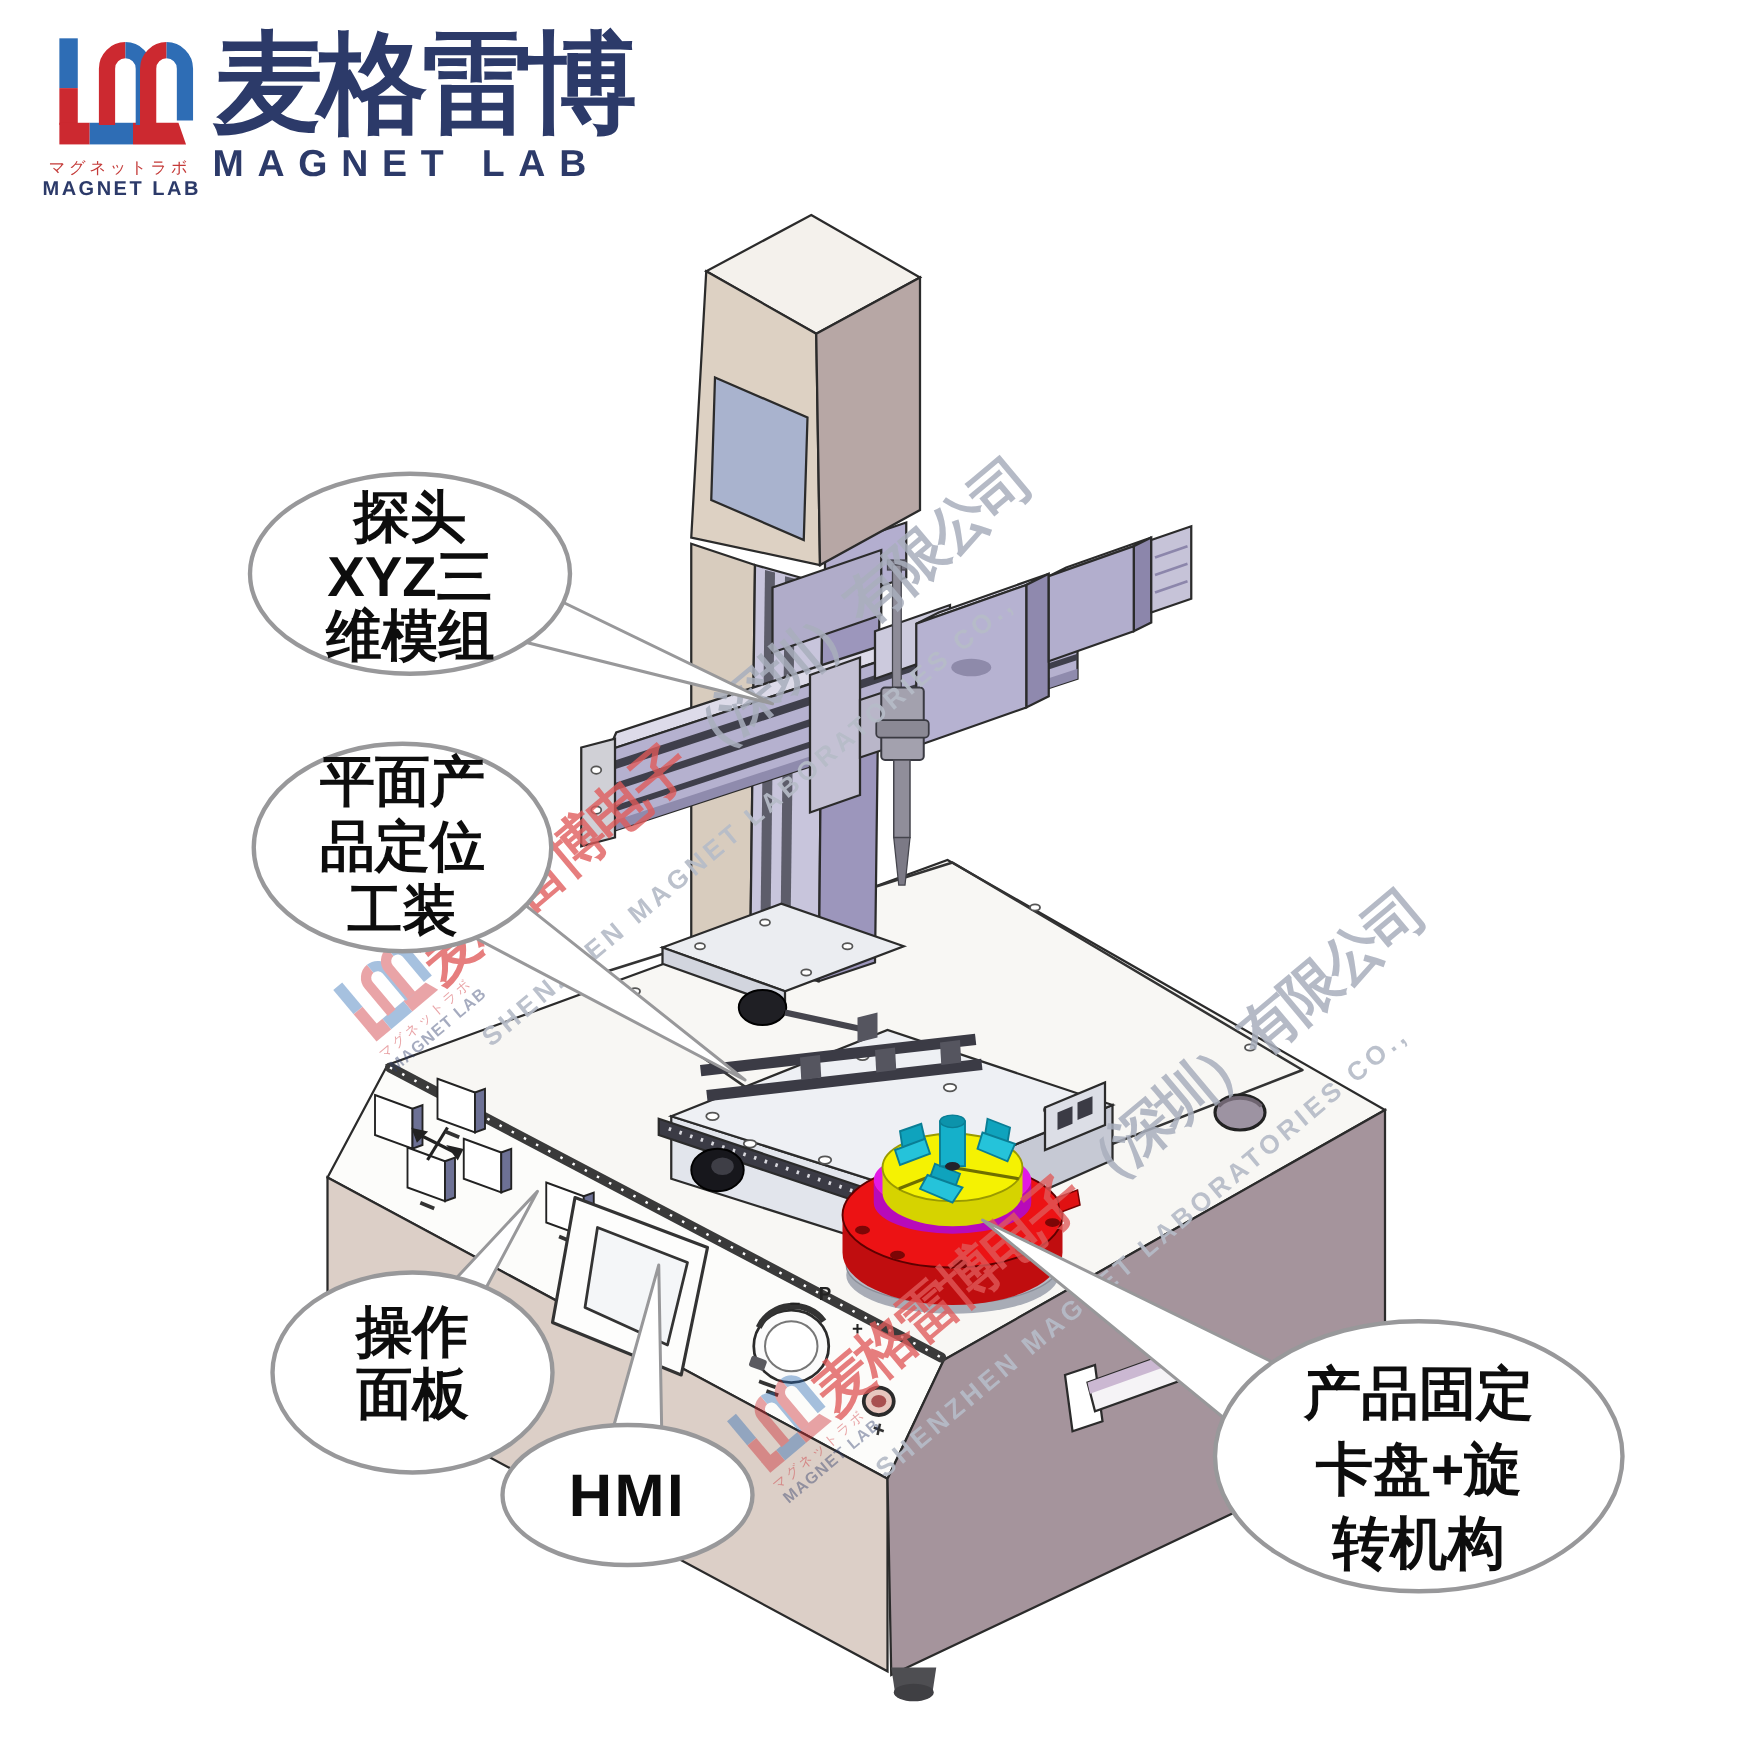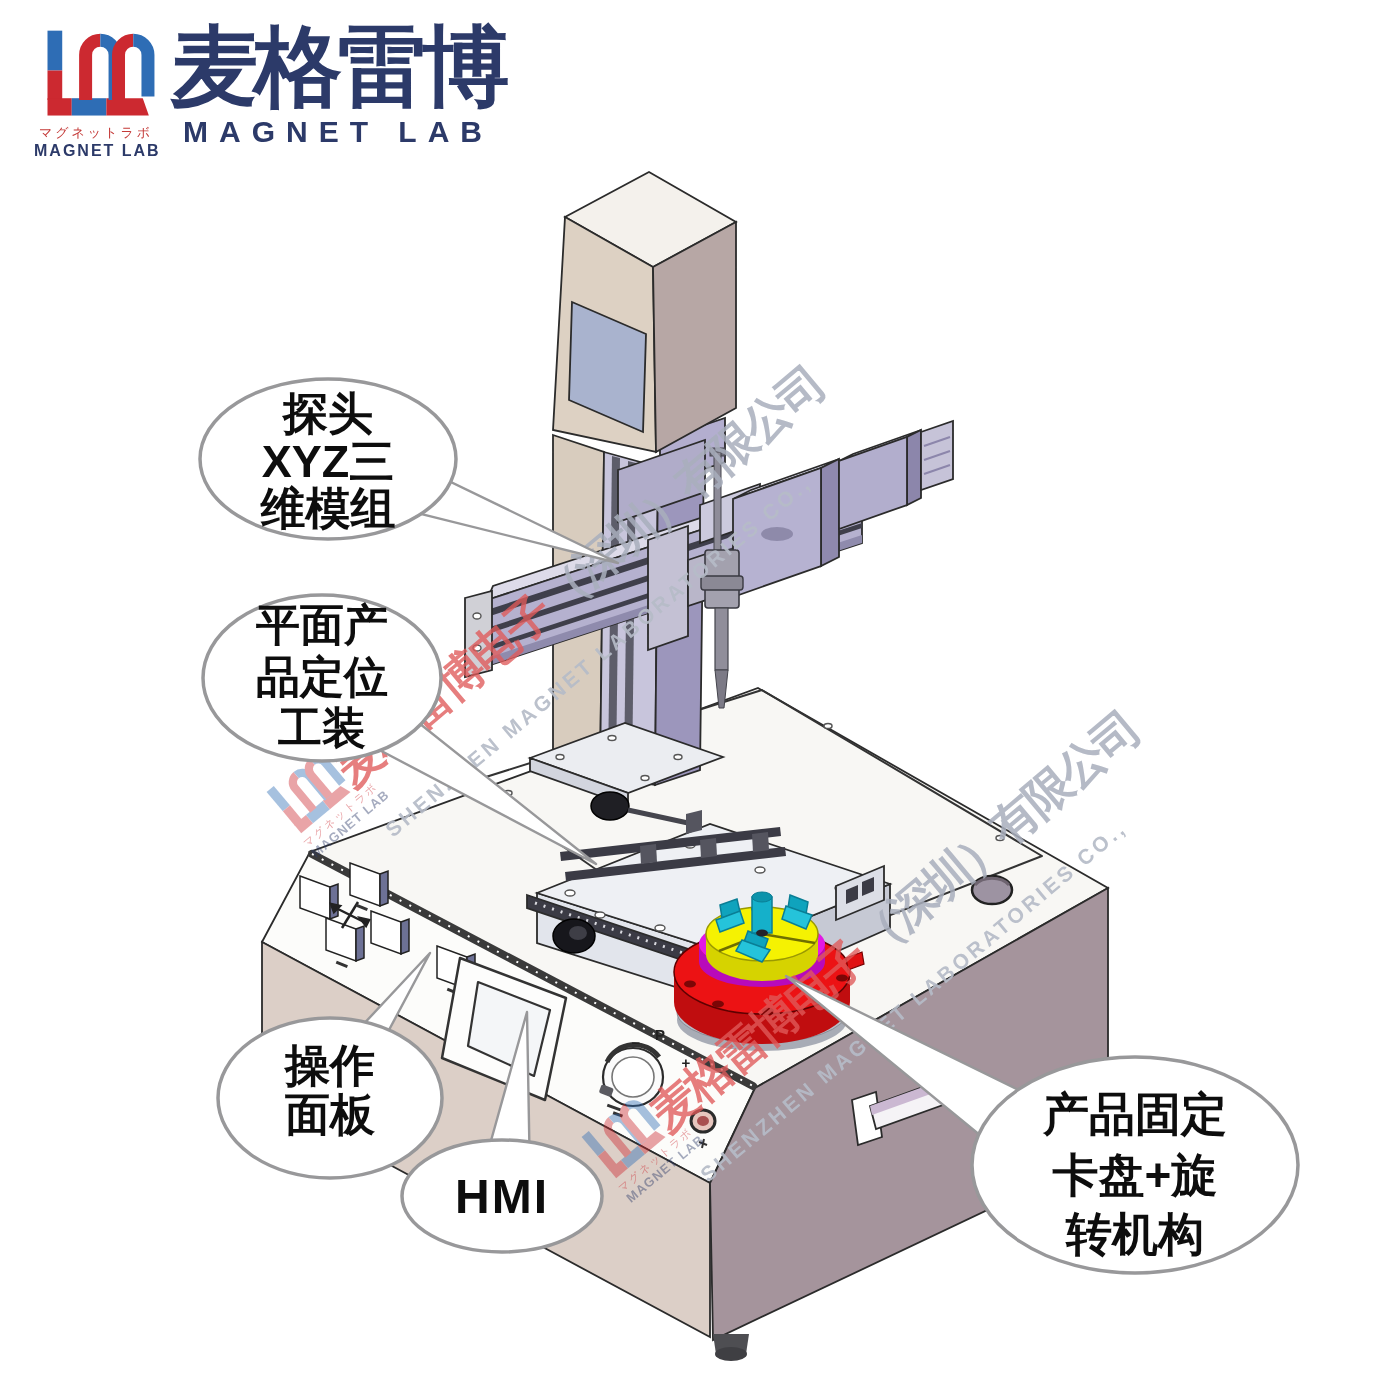--- a/index.html
+++ b/index.html
@@ -5,21 +5,21 @@
   html,body{margin:0;padding:0;background:#ffffff;}
   .stage{position:relative;width:1400px;height:1400px;background:#fff;overflow:hidden;
          font-family:"Liberation Sans","DejaVu Sans",sans-serif;}
   .stage > svg{position:absolute;inset:0;}
 
   
   .header{position:absolute;top:22px;left:34px;display:flex;align-items:flex-start;}
   .mark-wrap{width:124px;text-align:center;}
   .mark-sub-jp{color:#c43a38;font-size:13px;letter-spacing:3px;margin-top:1px;white-space:nowrap;}
   .mark-sub-en{color:#2c3a69;font-size:16px;font-weight:bold;letter-spacing:2px;white-space:nowrap;}
-  .brand-text{margin-left:12px;text-align:center;}
+  .brand-text{margin-left:12px;}
   .brand-cn{font-size:88px;font-weight:900;color:#2c3a69;line-height:1.02;letter-spacing:-4px;white-space:nowrap;}
   .brand-en{font-size:30px;font-weight:600;color:#2c3a69;letter-spacing:11px;margin-top:3px;white-space:nowrap;}
 
   
   text{font-family:"Liberation Sans","DejaVu Sans",sans-serif;}
   .callout-text{font-weight:bold;fill:#0d0d0d;font-size:45px;text-anchor:middle;}
   .callout-text.small{font-size:44px;}
   .callout-text.hmi{font-size:48px;letter-spacing:2px;}
   .callout-text.right{font-size:46px;}
   .bubble{fill:#ffffff;stroke:#98989a;stroke-width:3.5px;}

